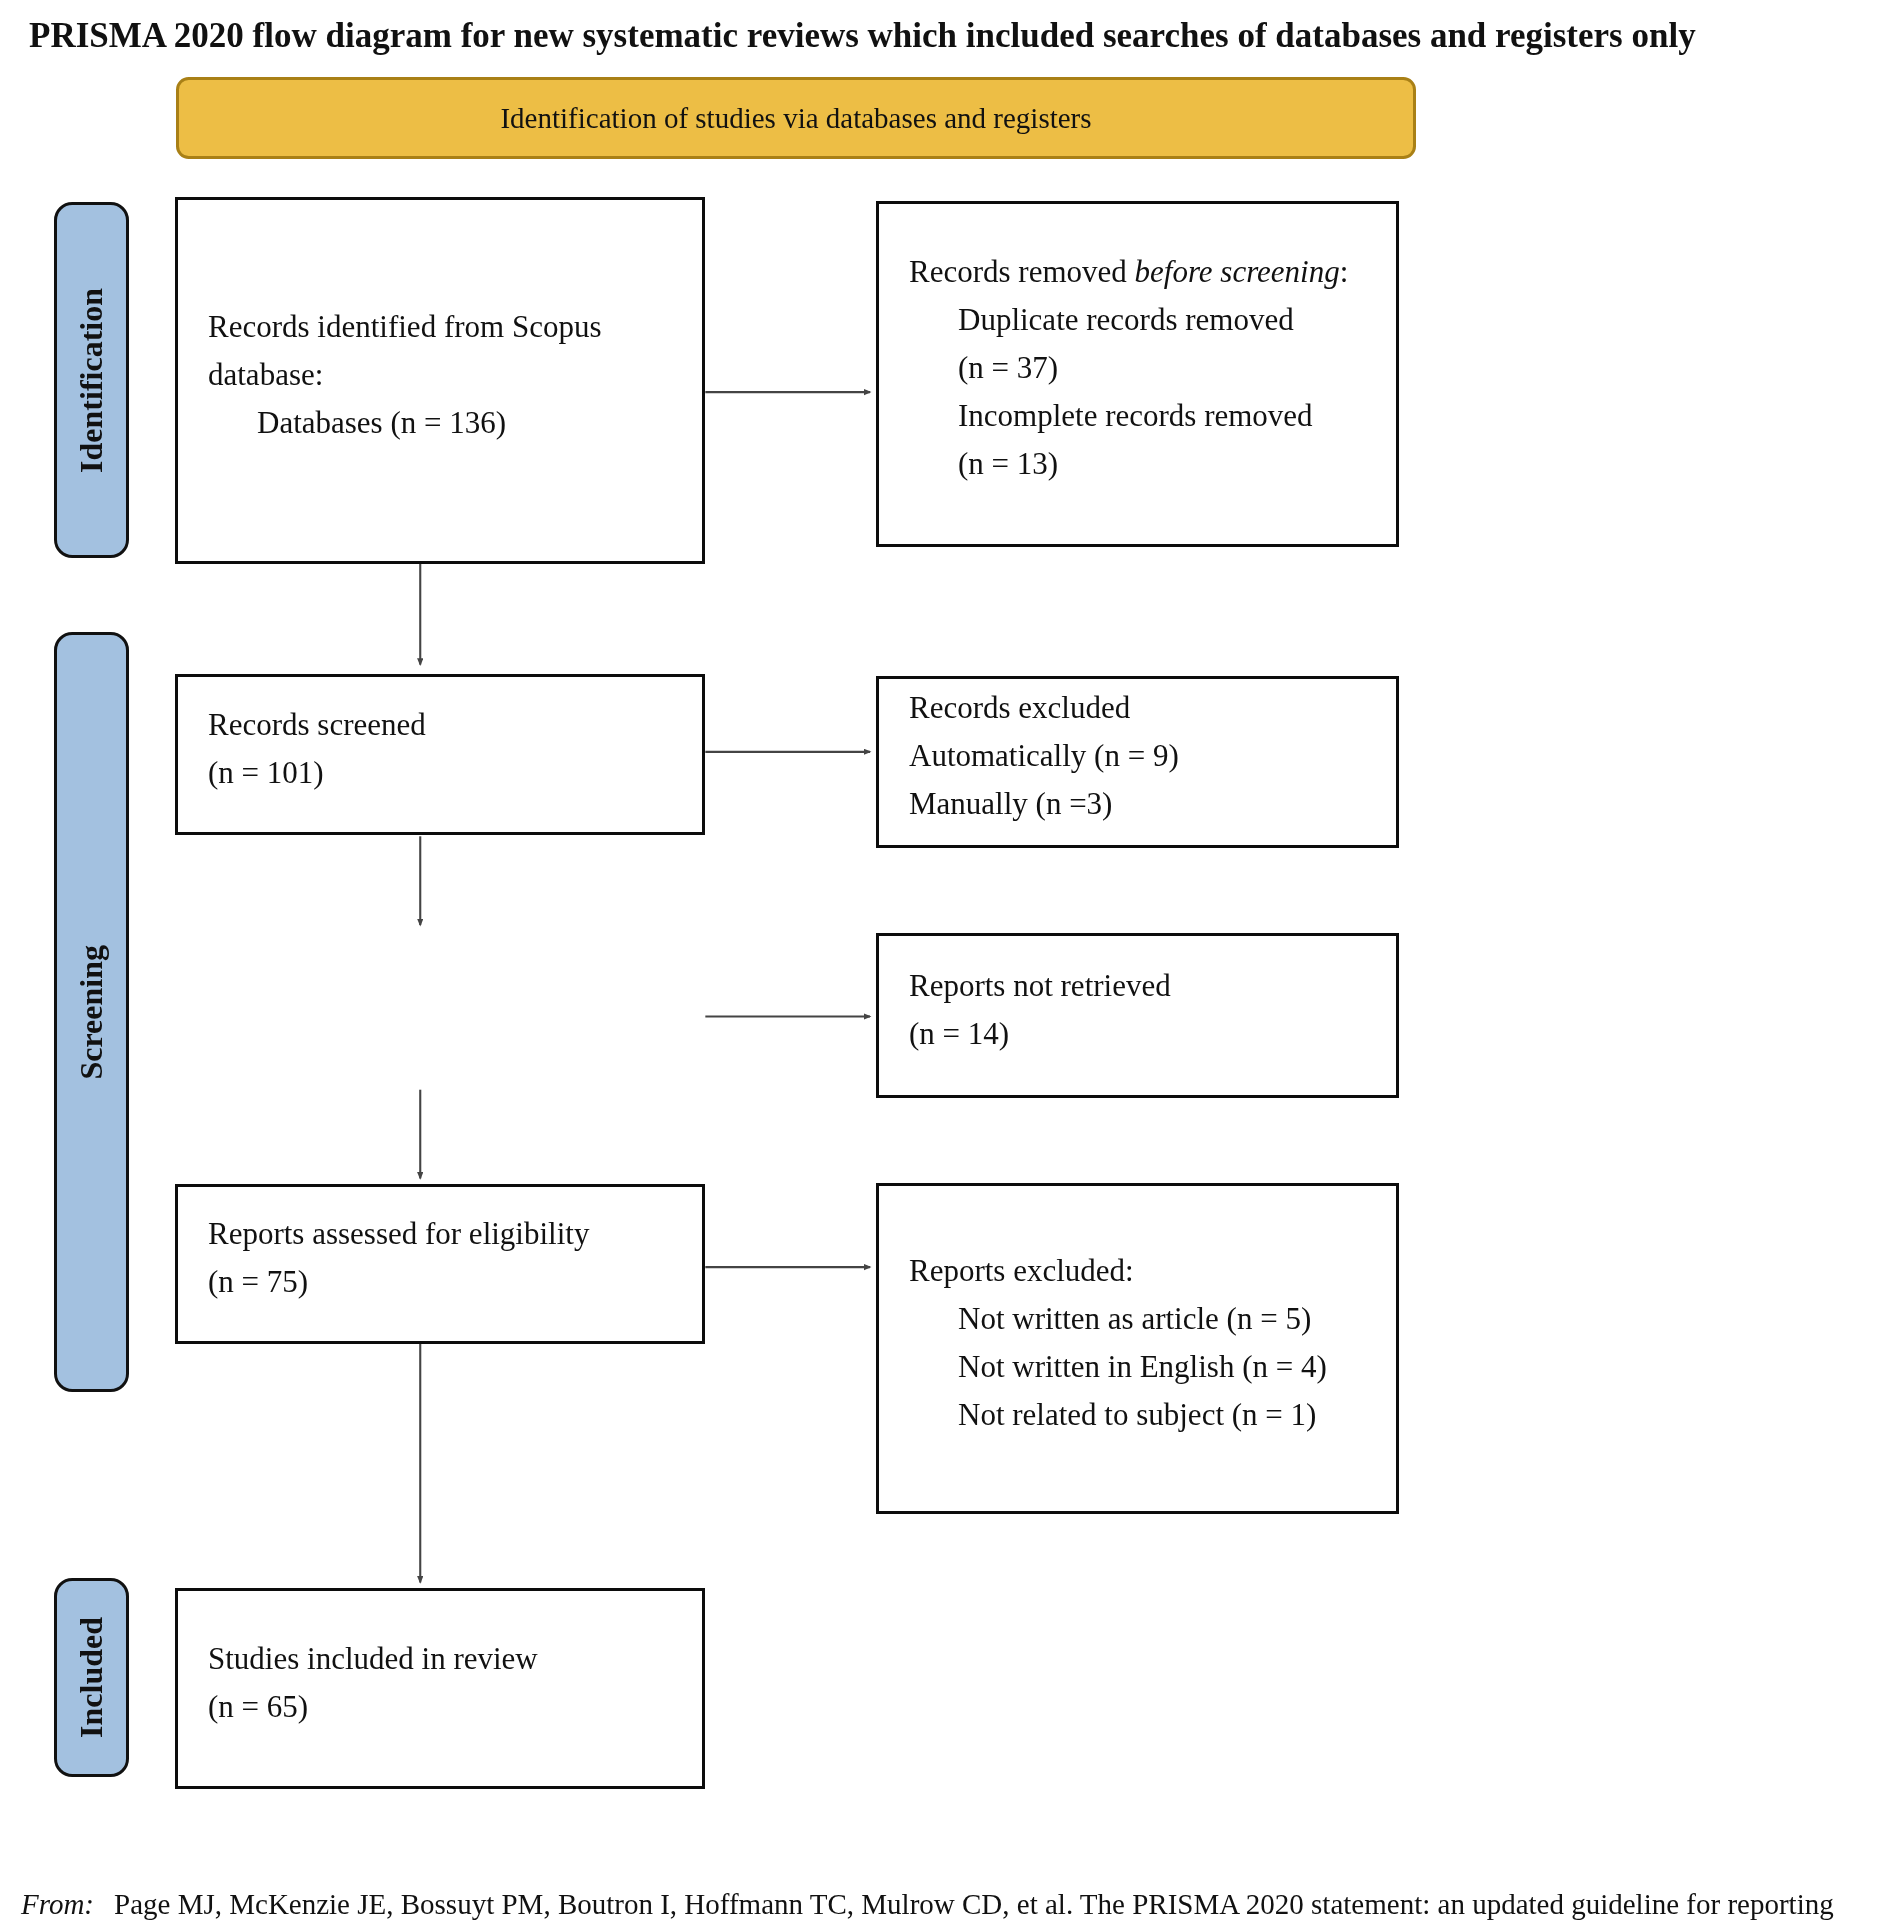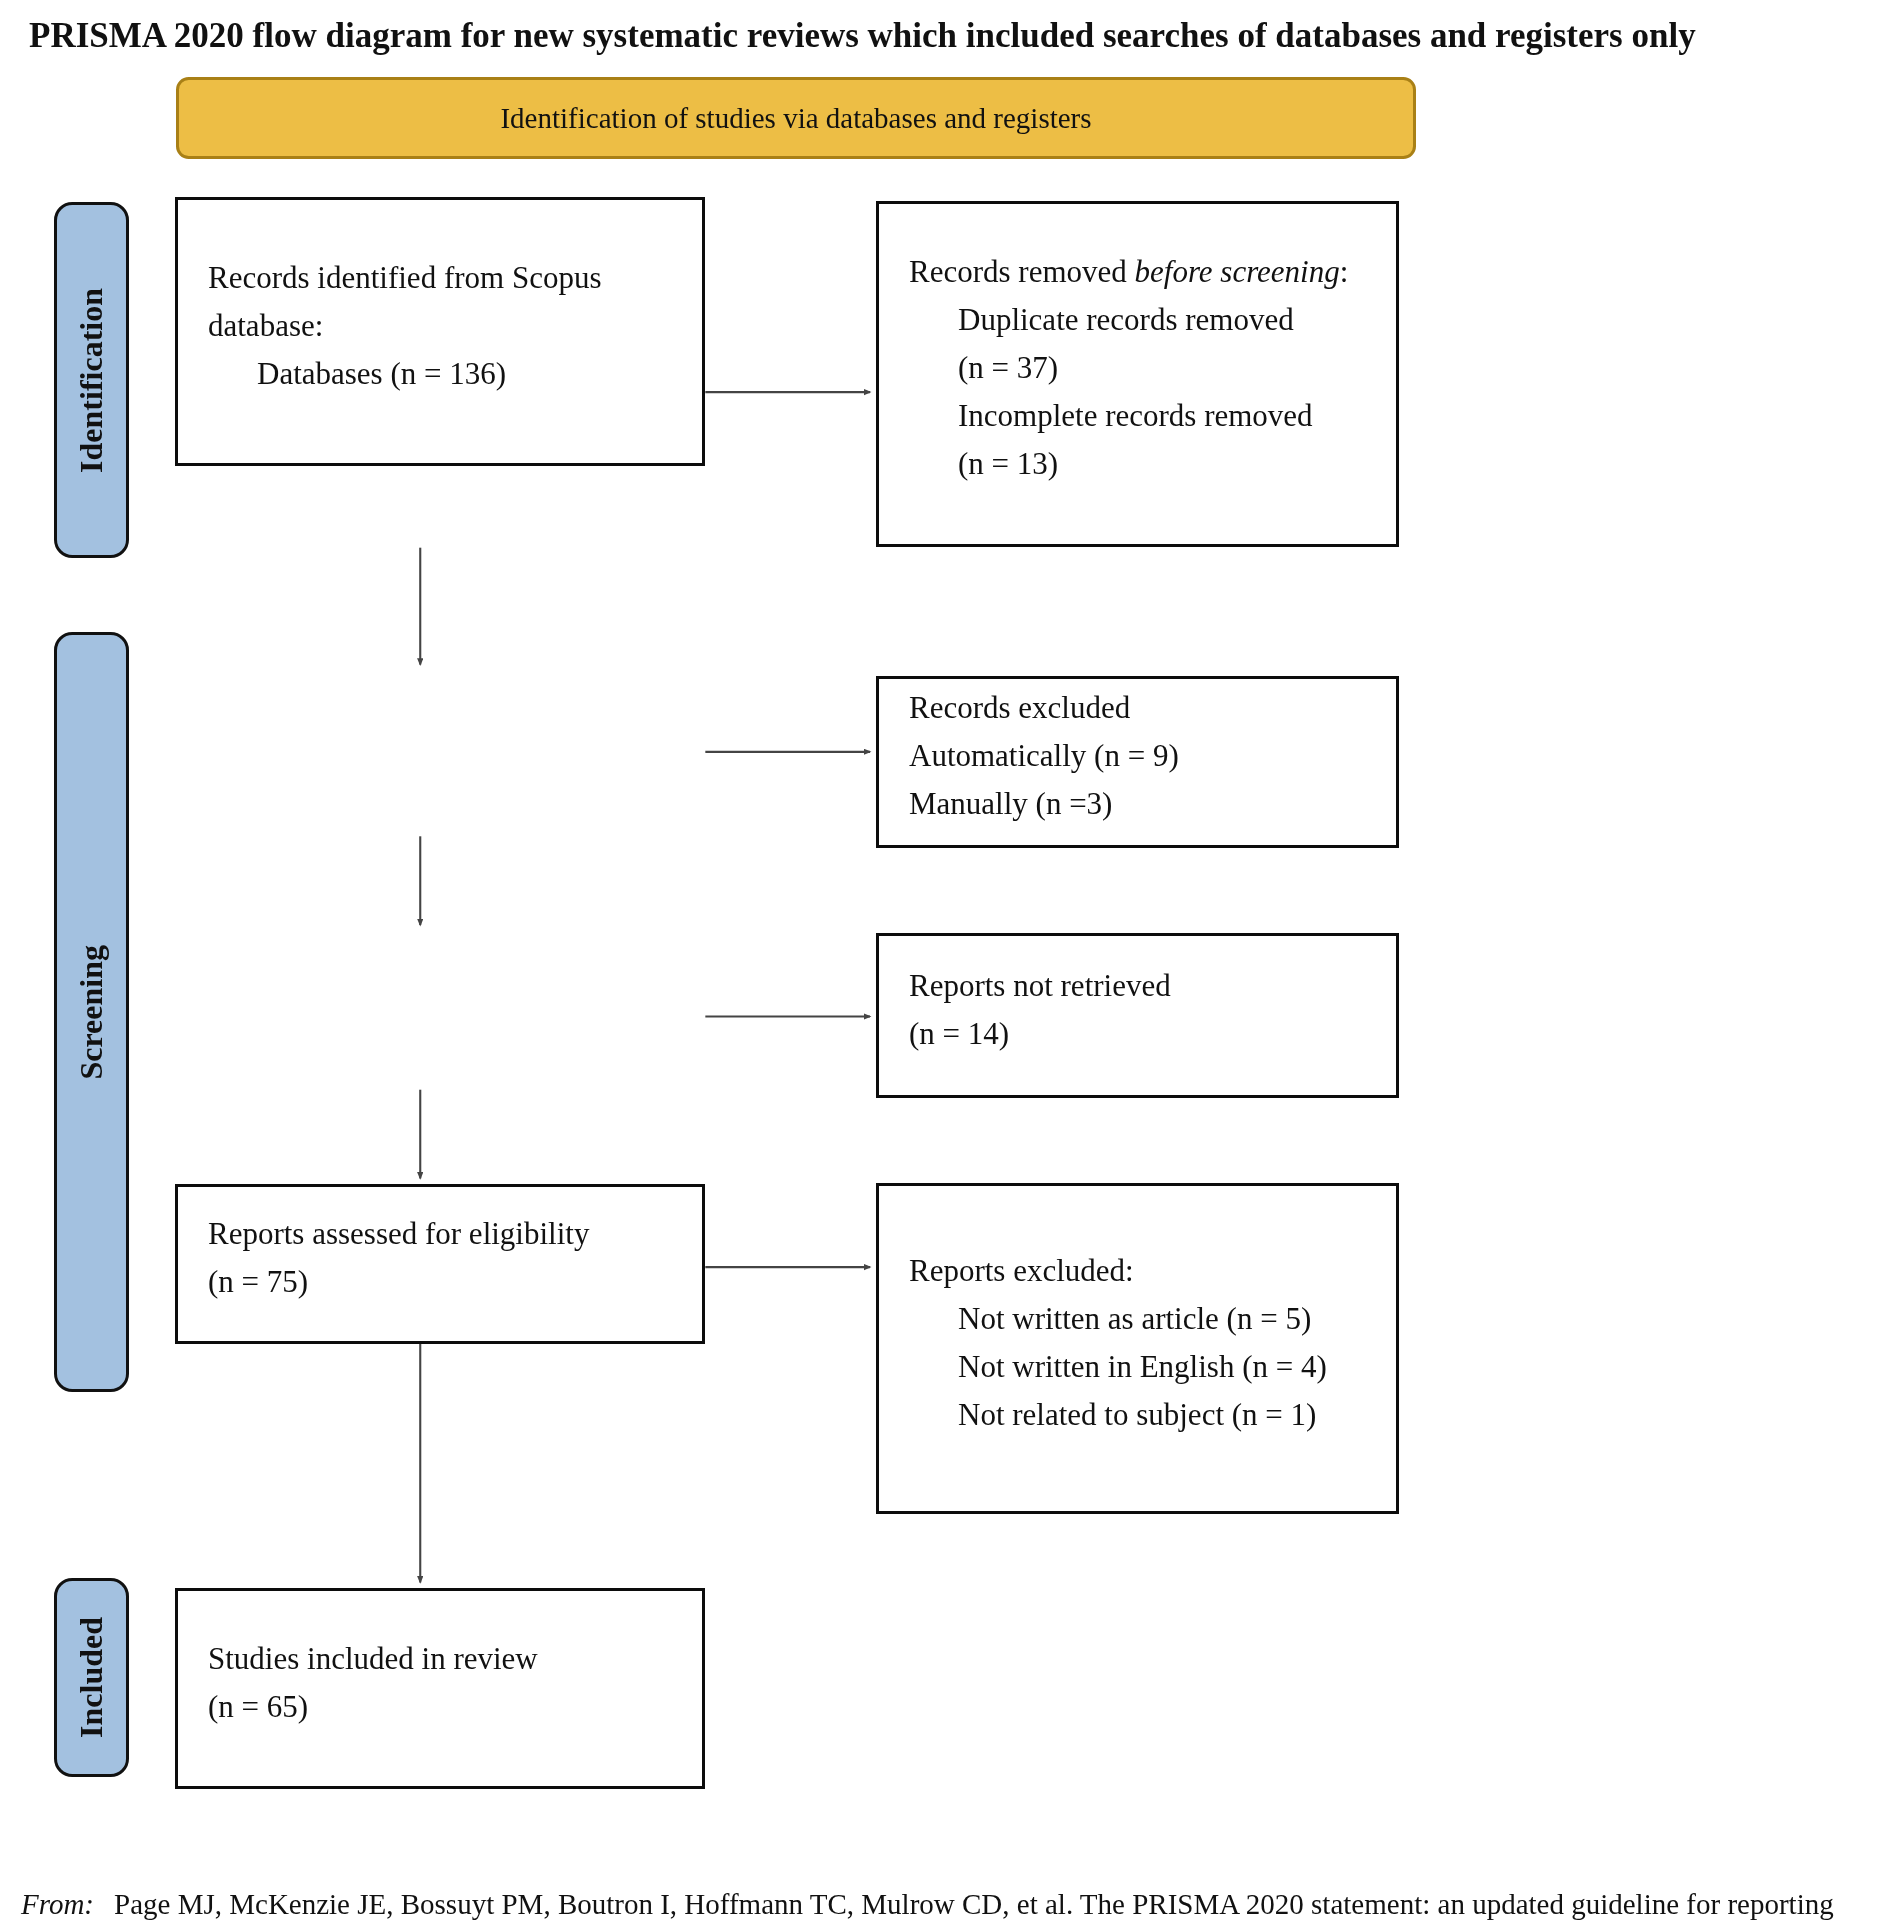--- a/index.html
+++ b/index.html
@@ -61,21 +61,21 @@
     display: flex;
     flex-direction: column;
     justify-content: center;
     padding: 2px 14px 14px 30px;
     font-size: 31px;
     line-height: 48px;
   }
   .fbox .indent { padding-left: 49px; }
   .col-left  { left: 175px;  width: 530px; }
   .col-right { left: 876px; width: 523px; }
-  .box-identified       { top: 197px;  height: 269px; }
+  .box-identified       { top: 197px;  height: 367px; }
   .box-removed          { top: 201px;  height: 346px; }
   .box-screened         { top: 674px;  height: 161px; }
   .box-excluded-screen  { top: 676px;  height: 172px; }
   .box-sought           { top: 931px; height: 158px; }
   .box-not-retrieved    { top: 933px; height: 165px; }
   .box-assessed         { top: 1184px; height: 160px; }
   .box-reports-excluded { top: 1183px; height: 331px; }
   .box-included         { top: 1588px; height: 201px; }
   .footer {
     position: absolute;
@@ -134,20 +134,24 @@
   </div>
 
   <div class="fbox col-right box-removed">
     <div class="line"><span>Records removed </span><em>before screening</em><span>:</span></div>
     <div class="line indent">Duplicate records removed</div>
     <div class="line indent">(n = 37)</div>
     <div class="line indent">Incomplete records removed</div>
     <div class="line indent">(n = 13)</div>
   </div>
 
+  <div class="fbox col-left box-screened">
+    <div class="line">Records screened</div>
+    <div class="line">(n = 101)</div>
+  </div>
 
   <div class="fbox col-right box-excluded-screen">
     <div class="line">Records excluded</div>
     <div class="line">Automatically (n = 9)</div>
     <div class="line">Manually (n =3)</div>
   </div>
 
 
   <div class="fbox col-right box-not-retrieved">
     <div class="line">Reports not retrieved</div>

